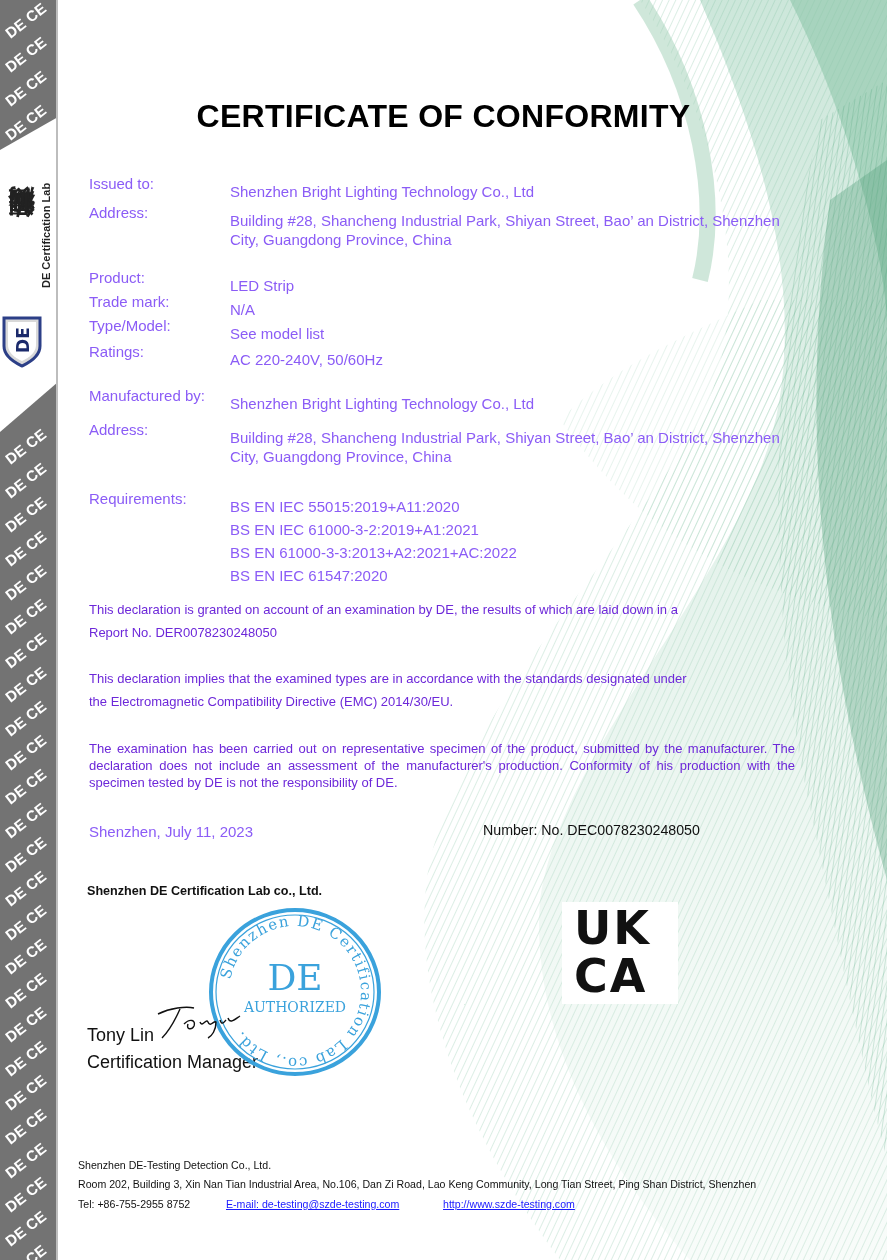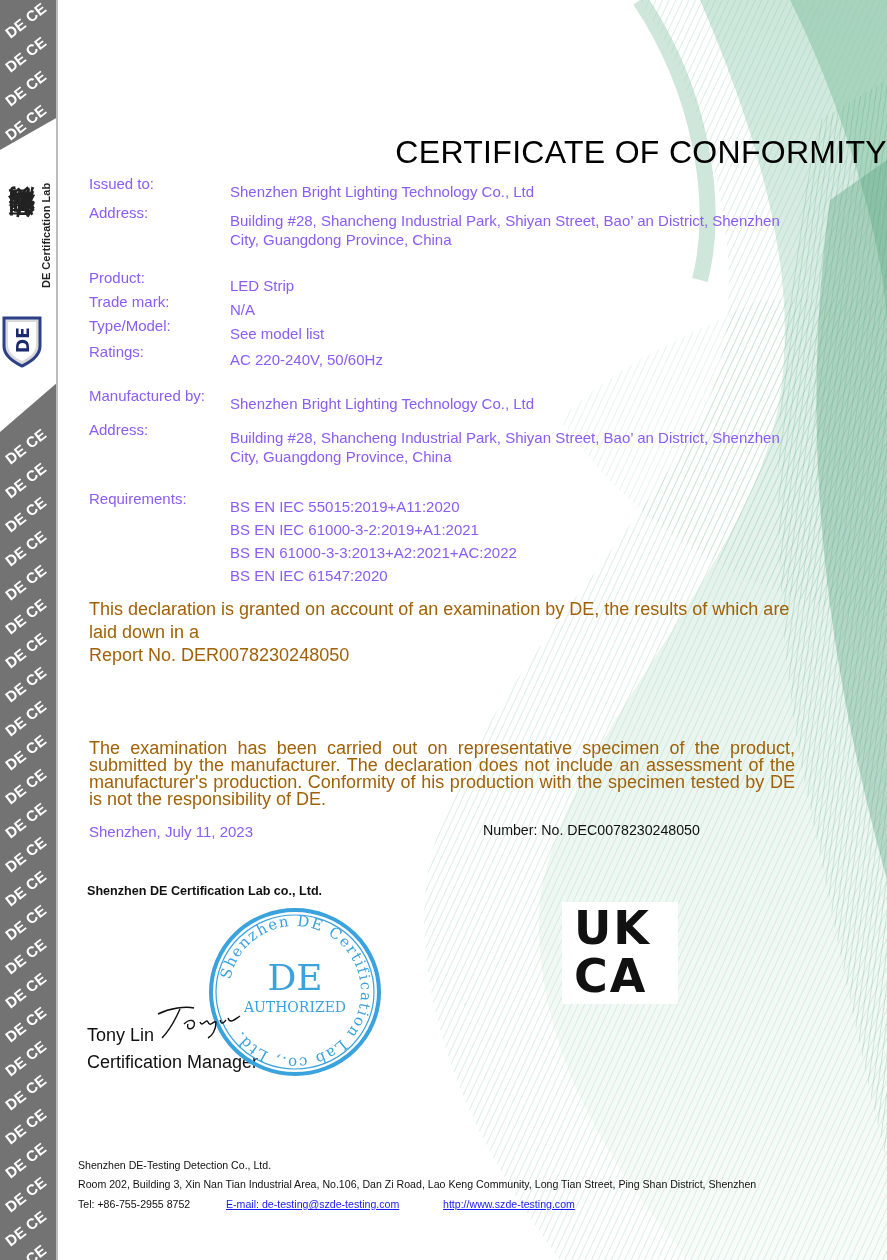--- a/index.html
+++ b/index.html
@@ -17,25 +17,25 @@
   .dece { position: absolute; left: 2px; color: #ffffff; font-weight: bold; font-size: 15px; transform: rotate(-38deg); transform-origin: left top; white-space: nowrap; letter-spacing: 0.2px; }
 
   .lab-vertical { position: absolute; left: 4px; top: 170px; width: 52px; height: 130px; }
   .lab-cn { position: absolute; left: 2px; top: 0; width: 30px; height: 130px; writing-mode: vertical-rl; transform: rotate(180deg); font-size: 26px; font-weight: bold; color: #222; letter-spacing: 2px; text-align: center; line-height: 30px; font-family: "DejaVu Sans", sans-serif; }
   .lab-en { position: absolute; left: 34px; top: 0; width: 16px; height: 130px; writing-mode: vertical-rl; transform: rotate(180deg); font-size: 11px; font-weight: bold; color: #222; text-align: center; line-height: 16px; }
 
   .de-shield { position: absolute; left: 2px; top: 316px; width: 40px; height: 52px; }
 
   
   .content { position: absolute; left: 0; top: 0; width: 887px; height: 1260px; z-index: 3; }
-  .title { position: absolute; left: 0; top: 98px; width: 887px; text-align: right; font-size: 32px; font-weight: normal; letter-spacing: 0.3px; color: #000; margin-top: 36px; }
+  .title { position: absolute; left: 0; top: 98px; width: 887px; text-align: center; font-size: 32px; font-weight: bold; letter-spacing: 0.3px; color: #000; }
   .row { position: absolute; left: 89px; font-size: 15px; line-height: 19px; color: #8b5cf6; }
   .row .lbl { position: absolute; left: 0; top: 0; width: 140px; }
   .row .val { position: absolute; left: 141px; top: 8px; width: 570px; }
-  .para { position: absolute; left: 89px; width: 706px; font-size: 18px; color: #a16207; }
+  .para { position: absolute; left: 89px; width: 706px; font-size: 13px; color: #6d28d9; }
   .para.l23 { line-height: 23px; }
   .para.justify { text-align: justify; text-align-last: left; line-height: 17px; }
   .small { position: absolute; font-size: 18px; color: #111; }
   .footer { position: absolute; left: 78px; font-size: 10.6px; color: #111; }
   .footer a { color: #1a1aff; text-decoration: underline; }
 
   .stamp { position: absolute; left: 207px; top: 906px; width: 176px; height: 172px; z-index: 4; }
   .signature { position: absolute; left: 150px; top: 1000px; width: 100px; height: 40px; z-index: 5; }
   .ukca { position: absolute; left: 562px; top: 902px; width: 116px; height: 102px; background: #ffffff; z-index: 4; }
   .ukca-txt { position: absolute; left: 12px; top: 2px; width: 100px; font-size: 46px; line-height: 48px; font-weight: bold; color: #111; font-family: "DejaVu Sans", sans-serif; letter-spacing: 2px; }
@@ -176,20 +176,24 @@
         <span>BS EN 61000-3-3:2013+A2:2021+AC:2022</span><br>
         <span>BS EN IEC 61547:2020</span>
       </span>
     </div>
 
     <div class="para l23" style="top:598px">
       <span>This declaration is granted on account of an examination by DE, the results of which are laid down in a</span><br>
       <span>Report No. DER0078230248050</span>
     </div>
 
+    <div class="para l23" style="top:667px">
+      <span>This declaration implies that the examined types are in accordance with the standards designated under</span><br>
+      <span>the Electromagnetic Compatibility Directive (EMC) 2014/30/EU.</span>
+    </div>
 
     <div class="para justify" style="top:740px">The examination has been carried out on representative specimen of the product, submitted by the manufacturer. The declaration does not include an assessment of the manufacturer's production. Conformity of his production with the specimen tested by DE is not the responsibility of DE.</div>
 
     <div class="row" style="top:822px">
       <span>Shenzhen, July 11, 2023</span>
     </div>
     <div class="small" style="left:483px; top:822px; font-size:14.2px">Number: No. DEC0078230248050</div>
 
     <div class="small" style="left:87px; top:884px; font-weight:bold; font-size:12.6px">Shenzhen DE Certification Lab co., Ltd.</div>
 

